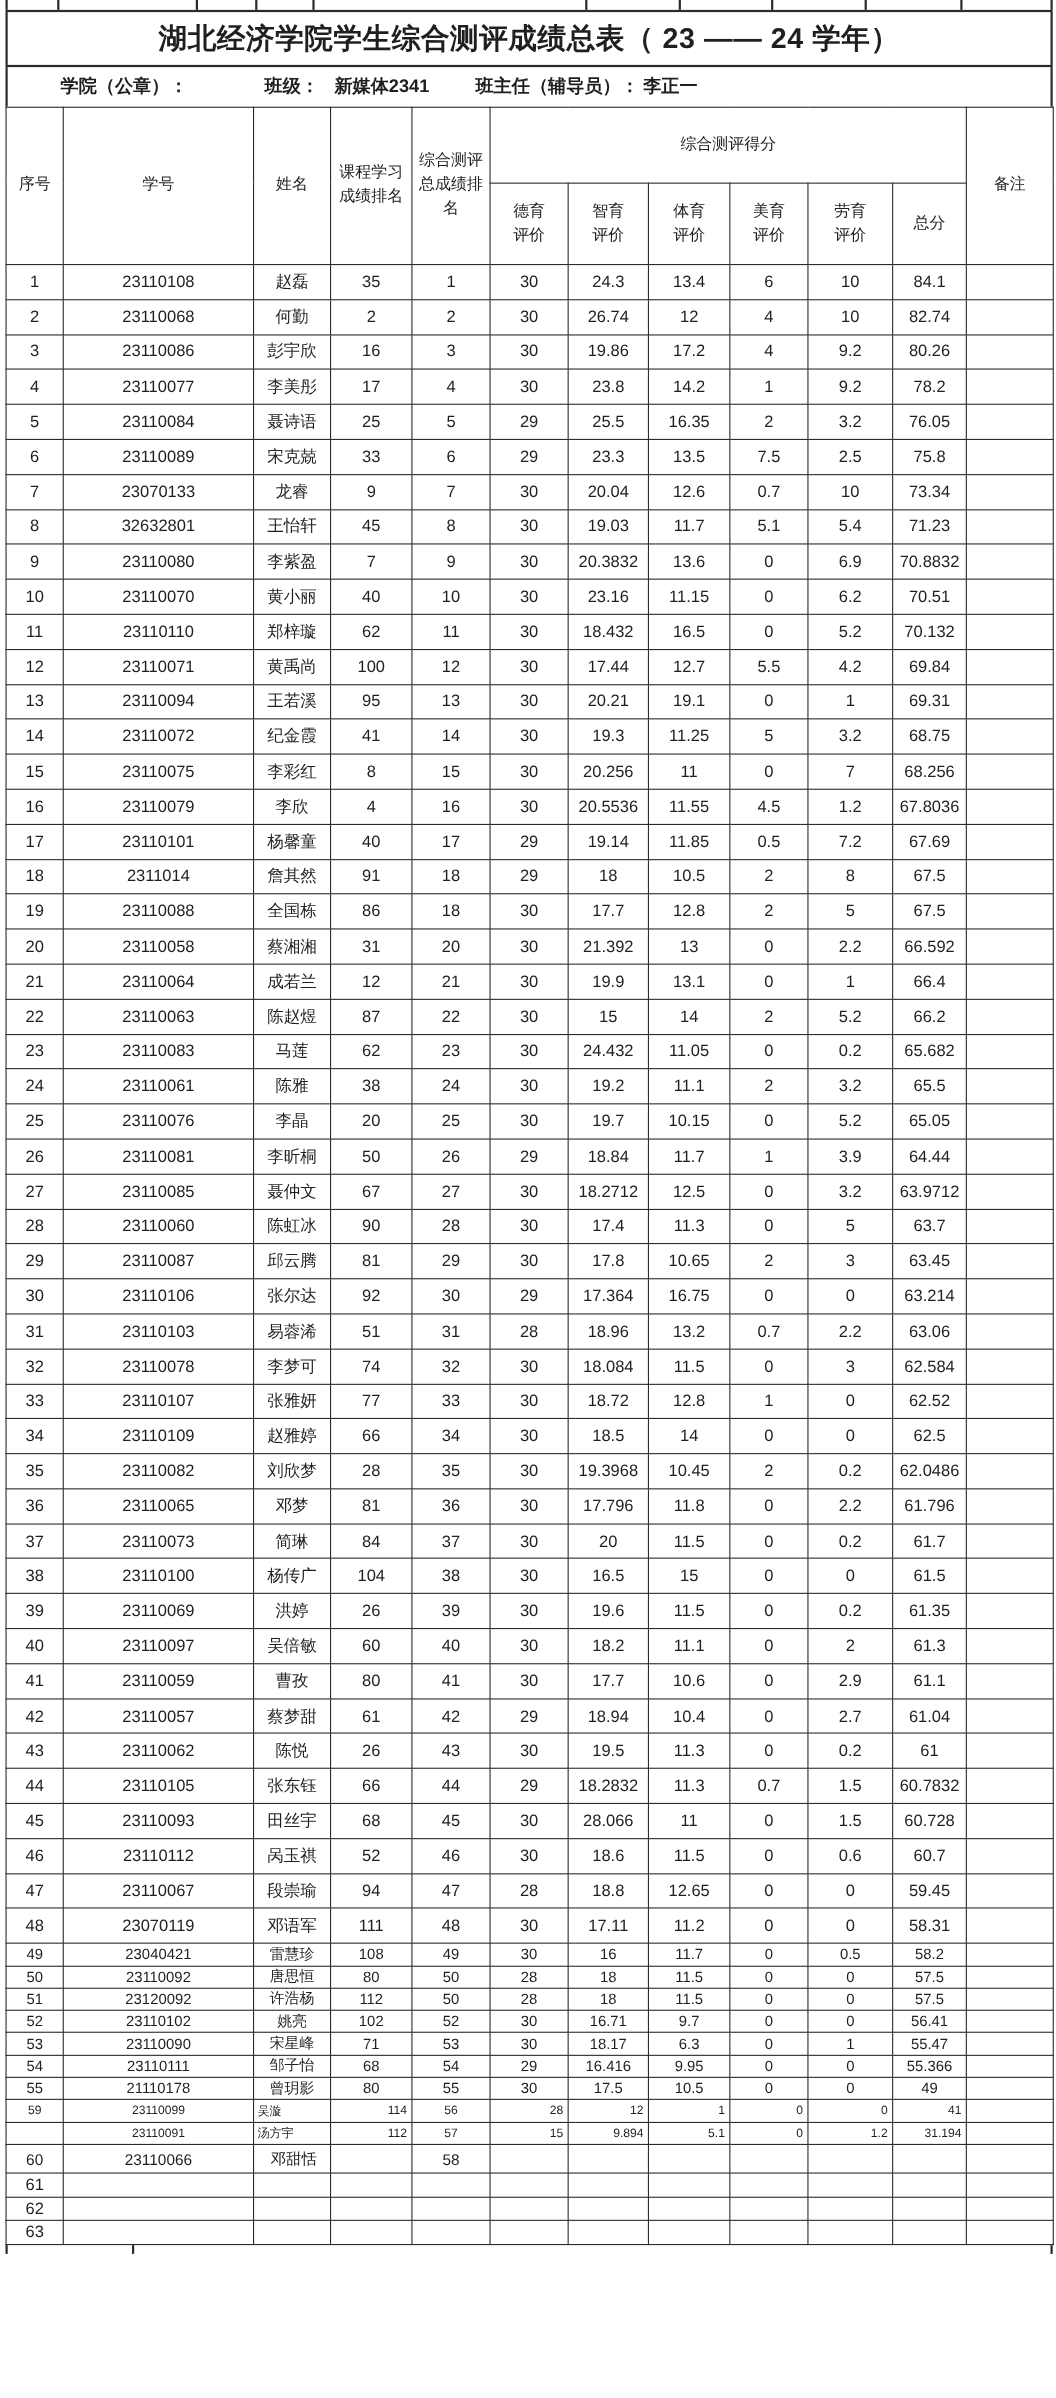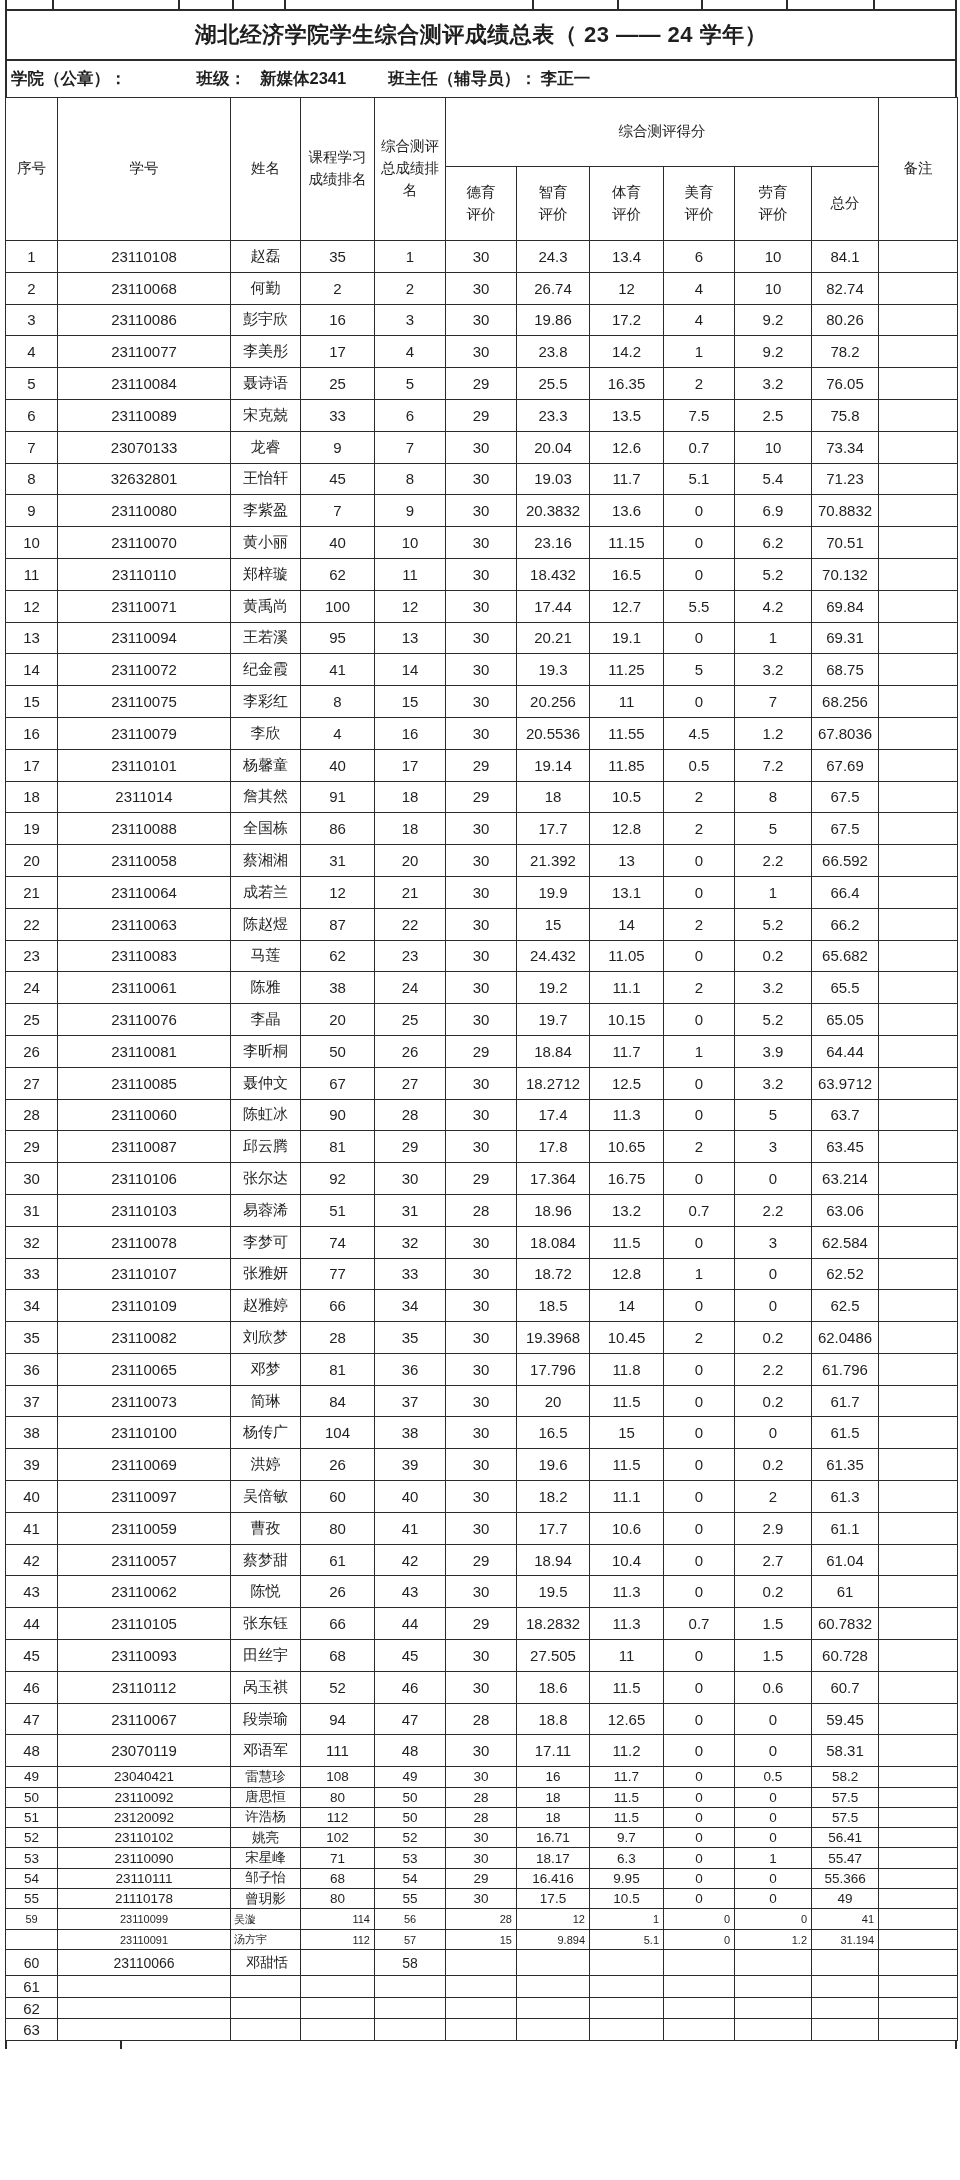--- a/index.html
+++ b/index.html
@@ -8,25 +8,25 @@
     position:relative; width:960px; height:2180px; background:#ffffff;
     overflow:hidden; color:#1f1f1f;
     font-family:"Liberation Sans","DejaVu Sans",sans-serif;
   }
   .strip{ position:relative; height:9px; margin:0 3px 0 5px; }
   .strip .tick{ position:absolute; top:0; width:2px; height:100%; background:#2b2b2b; }
   .doc{ margin:0 3px 0 5px; }
   .title-row{
     height:52px; border:2px solid #2b2b2b;
     display:flex; align-items:center; justify-content:center;
-    font-size:22px; font-weight:700; letter-spacing:.5px;
+    font-size:26px; font-weight:700; letter-spacing:.5px;
   }
   .info-row{
     height:36px; border:2px solid #2b2b2b; border-top:none; border-bottom:none;
-    display:flex; align-items:center; font-size:16.5px; font-weight:700;
+    display:flex; align-items:center; font-size:16.5px; font-weight:700;padding-left:44px;
   }
   .info-row .i1{ margin-left:4px; }
   .info-row .i2{ margin-left:70px; }
   .info-row .i3{ margin-left:14px;text-align:right; }
   .info-row .i4{ margin-left:42px; }
   .info-row .i5{ margin-left:4px; }
   table.score{ border-collapse:collapse; width:952px; table-layout:fixed; }
   table.score th, table.score td{
     border:1.5px solid #2b2b2b; text-align:center; vertical-align:middle;
     padding:0; overflow:hidden;
@@ -742,21 +742,21 @@
             <td class="c-total">60.7832</td>
             <td class="c-remark"></td>
           </tr>
           <tr class="row-n">
             <td class="c-seq">45</td>
             <td class="c-id">23110093</td>
             <td class="c-name">田丝宇</td>
             <td class="c-course">68</td>
             <td class="c-rank">45</td>
             <td class="c-de">30</td>
-            <td class="c-zhi">27.505</td>
+            <td class="c-zhi">28.066</td>
             <td class="c-ti">11</td>
             <td class="c-mei">0</td>
             <td class="c-lao">1.5</td>
             <td class="c-total">60.728</td>
             <td class="c-remark"></td>
           </tr>
           <tr class="row-n">
             <td class="c-seq">46</td>
             <td class="c-id">23110112</td>
             <td class="c-name">呙玉祺</td>

